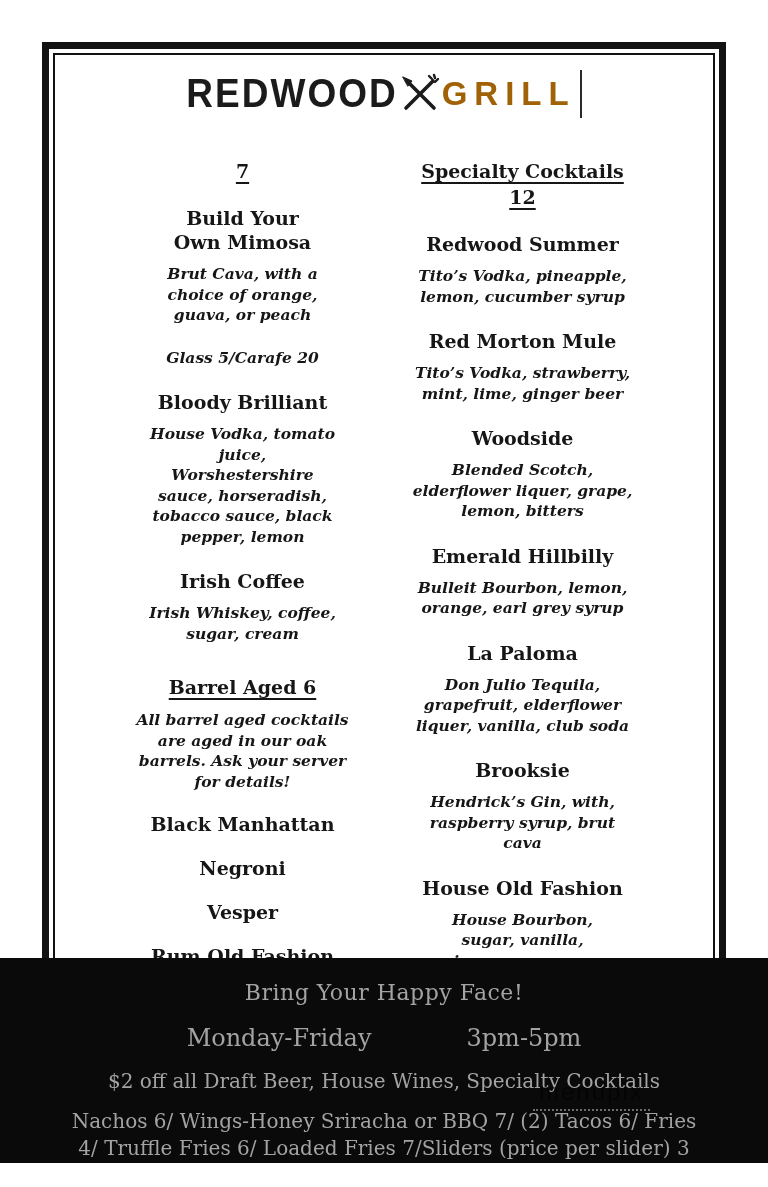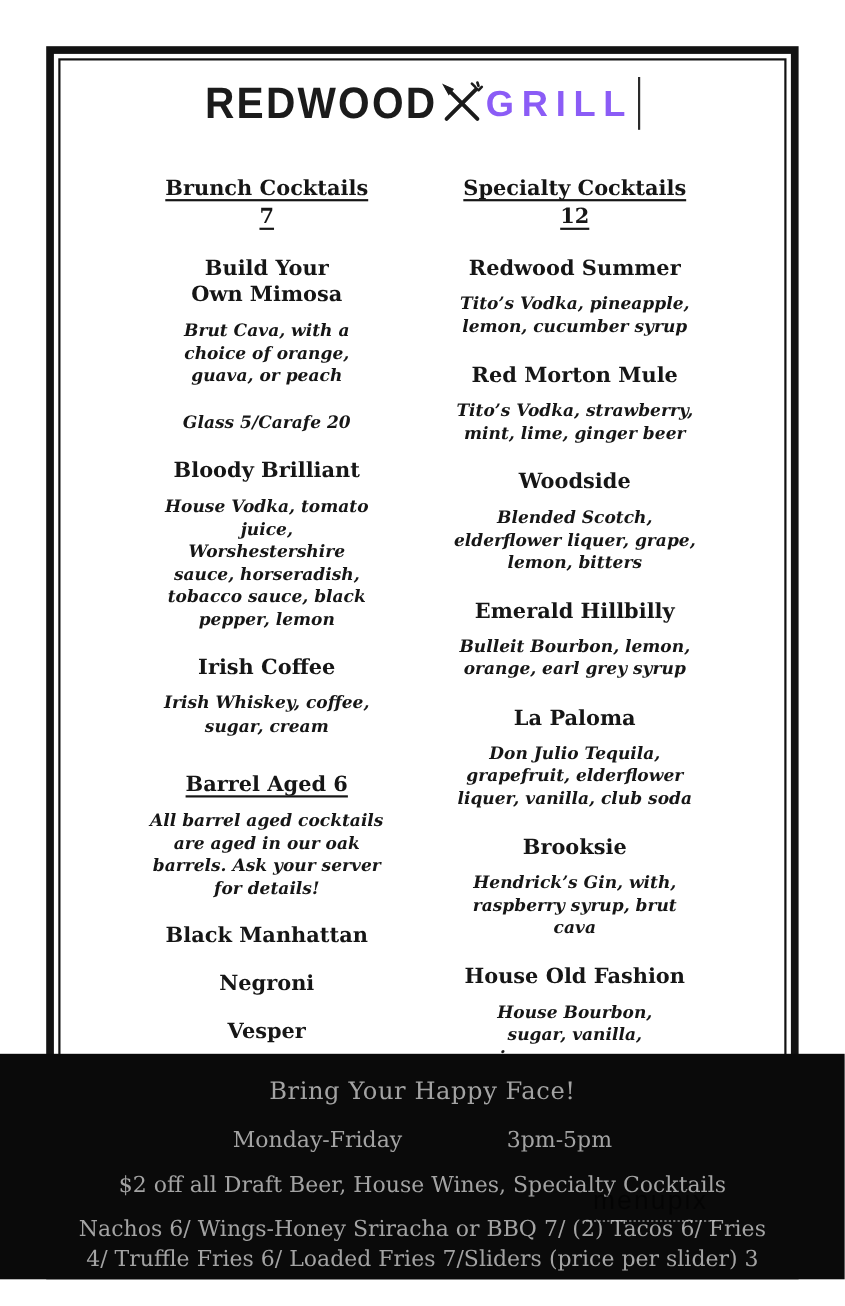--- a/index.html
+++ b/index.html
@@ -32,21 +32,21 @@
     gap:0; z-index:2;
   }
   .logo-redwood {
     font-family:"Liberation Sans","DejaVu Sans",sans-serif;
     font-weight:900; font-size:37px; letter-spacing:2px;
     transform:scaleY(1.08); color:#1b1b1b;
   }
   .logo-grill {
     font-family:"Liberation Sans","DejaVu Sans",sans-serif;
     font-weight:700; font-size:33px; letter-spacing:7px;
-    color:#8b5cf6;
+    color:#a16207;
   }
   .logo-divider {
     width:0; height:48px; border-left:2px solid #2a2a2a; margin-left:4px;
   }
   .utensils-icon { display:block; }
 
   
   .col { position:absolute; top:158px; width:245px; text-align:center; z-index:2; }
   .col-left  { left:120px; }
   .col-right { left:400px; }
@@ -70,21 +70,21 @@
   .plain-list .item-name { margin-top:20px; }
 
   
   .footer-band {
     position:absolute; left:0; top:958px; width:768px; height:205px;
     background:#0a0a0a; color:#a3a3a3; text-align:center; z-index:5;
   }
   .footer-line1 { margin-top:22px; font-size:22px; letter-spacing:0.5px; }
   .footer-line2 {
     margin-top:19px; display:flex; justify-content:center; gap:95px;
-    font-size:20px;
+    font-size:24px;
   }
   .footer-line3 { margin-top:17px; font-size:20px; }
   .footer-line4 {
     margin-top:15px; font-size:20px; line-height:27px;
     max-width:630px; margin-left:auto; margin-right:auto;
   }
 
   
   .watermark {
     position:absolute; left:533px; top:1078px; z-index:6;
@@ -117,21 +117,20 @@
         <line x1="40" y1="7" x2="37" y2="10" stroke-width="2.4"></line>
       </g>
     </svg>
   </span>
   <span class="logo-grill">GRILL</span>
   <span class="logo-divider"></span>
 </div>
 
 <div class="col col-left">
   <div class="section-heading">
-    <div>Brunch Cocktails</div>
     <div>7</div>
   </div>
 
   <div>
     <div class="item-name narrow">Build Your Own Mimosa</div>
     <div class="item-desc desc-w-narrow">Brut Cava, with a choice of orange, guava, or peach</div>
     <div class="item-desc desc-w-narrow" style="margin-top:22px;">Glass 5/Carafe 20</div>
   </div>
 
   <div>

